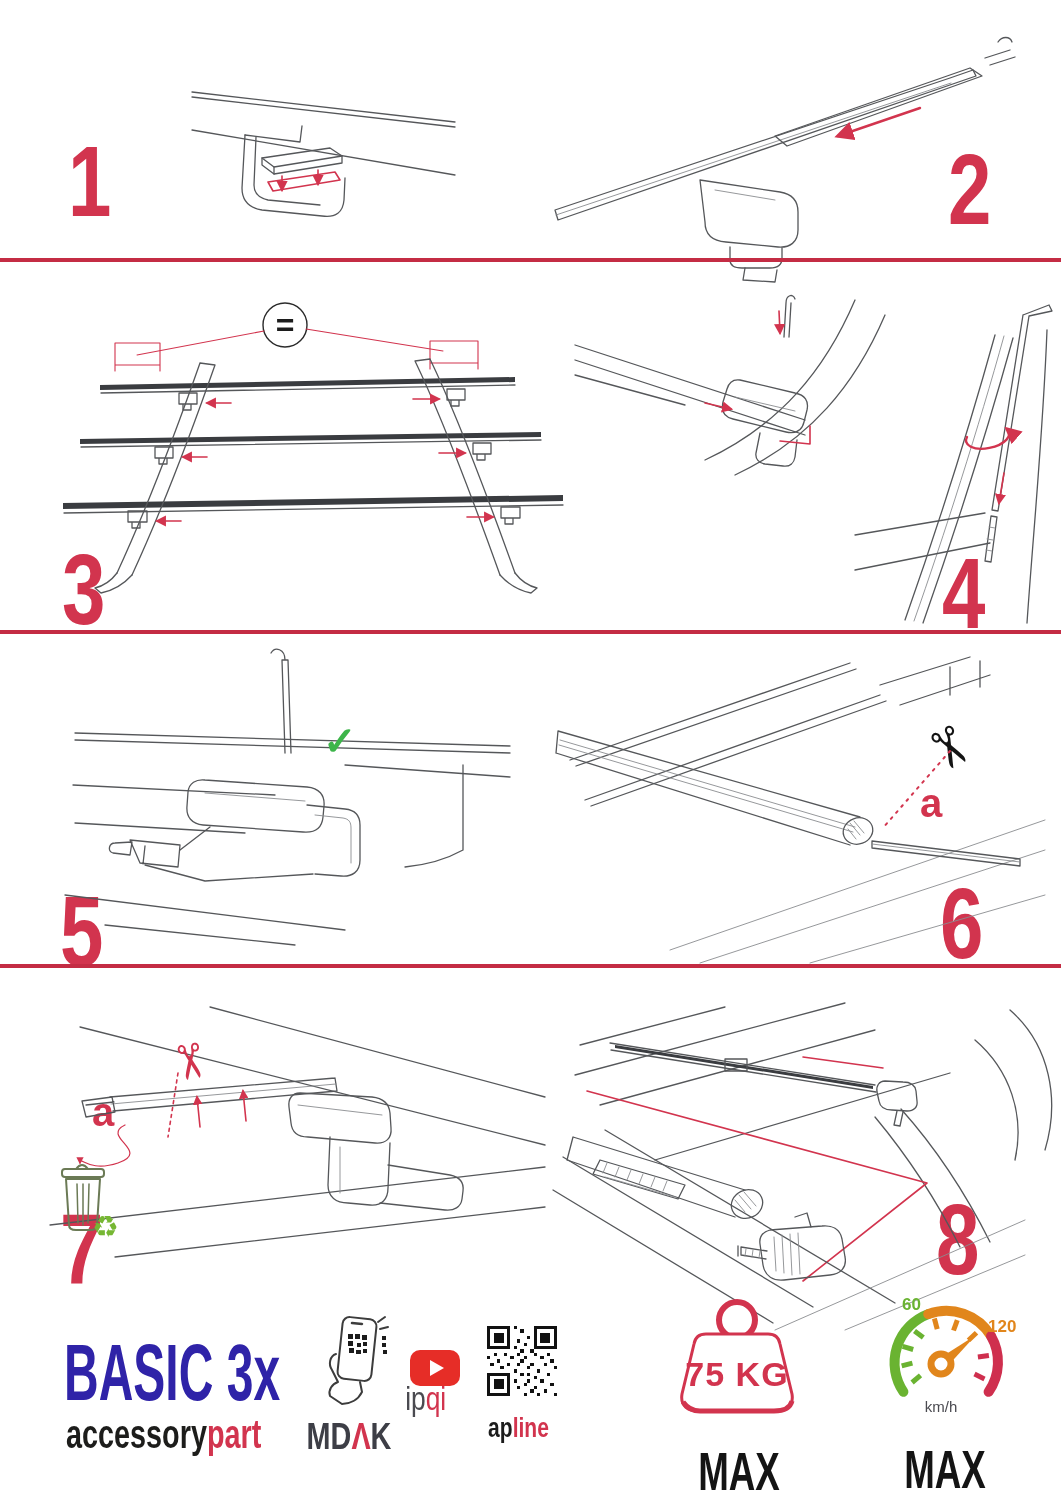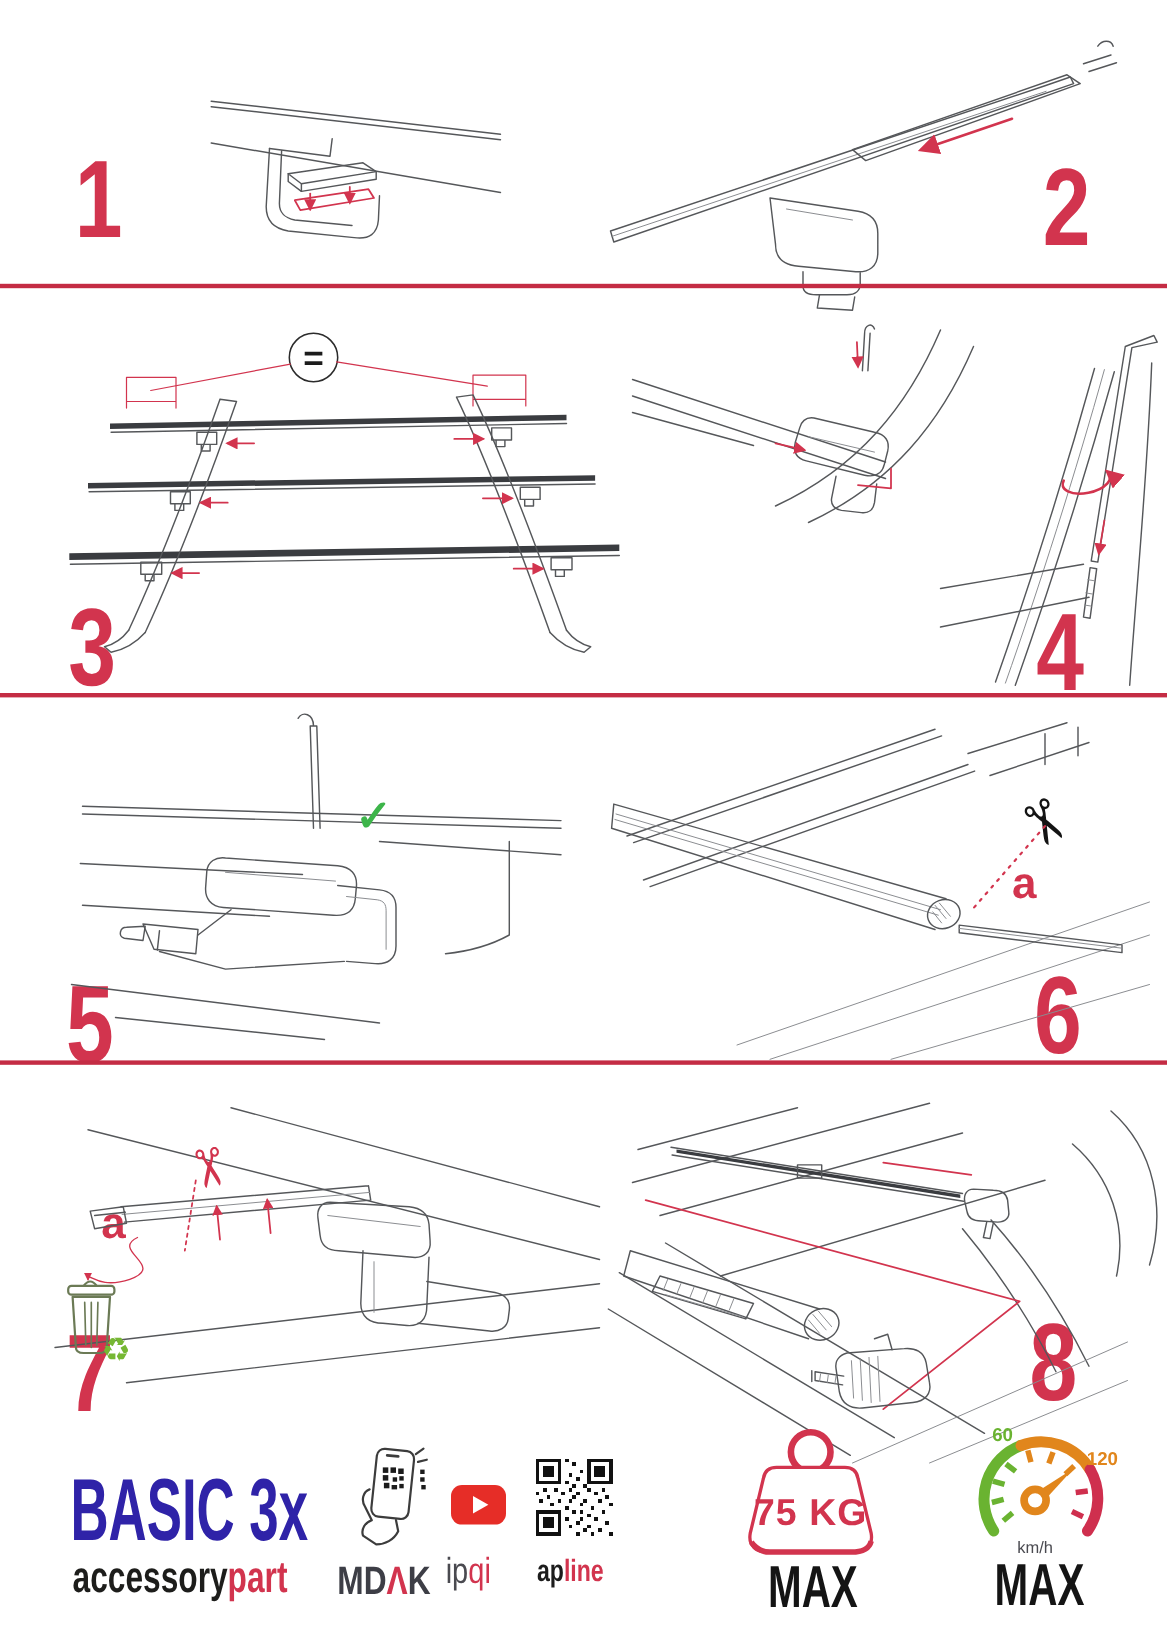--- a/index.html
+++ b/index.html
@@ -23,21 +23,21 @@
   .redthick{fill:none;stroke:var(--accent);stroke-width:2.4;stroke-linecap:round;}
   .darkfill{fill:var(--dark);stroke:none;}
   .title{position:absolute;color:var(--blue);font-size:80px;line-height:.92;font-weight:bold;
     transform:scaleX(.6);transform-origin:left top;white-space:nowrap;}
   .brand{position:absolute;font-size:40px;font-weight:bold;line-height:1;transform:scaleX(.72);
     transform-origin:left top;white-space:nowrap;color:#1d1d1b;}
   .brand .red-part{color:var(--accent);}
   .logo{position:absolute;text-align:left;font-weight:bold;color:#3d3e46;white-space:nowrap;}
   .logo .inner{display:inline-block;transform:scaleX(.8);transform-origin:center top;}
   .logo .red-part{color:var(--accent);}
-  .max{position:absolute;text-align:center;font-size:54px;font-weight:bold;color:#141414;line-height:1;}
+  .max{position:absolute;text-align:center;font-size:54px;font-weight:bold;color:#141414;line-height:1;margin-top:28px;}
   .max .inner{display:inline-block;transform:scaleX(.68);transform-origin:center top;}
 </style>
 </head>
 <body>
 
 <div class="page">
 
   <div class="step-num" style="left:68px;top:140px">1</div>
   <svg class="illus" style="left:150px;top:30px" width="310" height="215" viewBox="0 0 310 215">
     <defs>
@@ -325,21 +325,21 @@
         <rect x="70" y="31" width="4" height="4"></rect>
         <rect x="71" y="38" width="4" height="4"></rect>
     </g>
   </svg>
   <div class="logo" style="left:296px;top:1416px;width:120px;font-size:36px"><span class="inner"><span>MD</span><span class="red-part">Λ</span><span>K</span></span></div>
 
   <svg class="illus" style="left:410px;top:1350px" width="50" height="36" viewBox="0 0 50 36">
     <rect x="0" y="0" width="50" height="36" rx="10" fill="#e62d27"></rect>
     <polygon points="20,10 20,26 34,18" fill="#fff"></polygon>
   </svg>
-  <div class="logo" style="left:400px;top:1409px;width:70px;font-size:33px;font-weight:normal;color:#4a4a50"><span class="inner"><span>ip</span><span class="red-part">qi</span></span></div>
+  <div class="logo" style="left:400px;top:1380px;width:70px;font-size:33px;font-weight:normal;color:#4a4a50"><span class="inner"><span>ip</span><span class="red-part">qi</span></span></div>
 
   <svg class="illus" style="left:487px;top:1326px" width="70" height="70" viewBox="0 0 21 21" style2="" shape-rendering="crispEdges">
     <rect x="0" y="0" width="21" height="21" fill="#fff"></rect>
     <g fill="#111">
       <path fill-rule="evenodd" d="M0,0h7v7H0z M1,1h5v5H1z M2,2h3v3H2z"></path>
       <path fill-rule="evenodd" d="M14,0h7v7h-7z M15,1h5v5h-5z M16,2h3v3h-3z"></path>
       <path fill-rule="evenodd" d="M0,14h7v7H0z M1,15h5v5H1z M2,16h3v3h-3z"></path>
       <path d="M8,0h1v1H8z M10,1h1v1h-1z M12,3h1v1h-1z M9,4h1v1H9z M11,5h1v1h-1z M8,6h1v1H8z M10,7h1v1h-1z M13,7h1v1h-1z M2,8h1v1H2z M5,8h1v1H5z M9,8h1v1H9z M14,8h1v1h-1z M18,8h1v1h-1z M0,9h1v1H0z M7,9h1v1H7z M11,9h1v1h-1z M16,9h1v1h-1z M3,10h1v1H3z M10,10h1v1h-1z M19,10h1v1h-1z M1,11h1v1H1z M6,11h1v1H6z M9,11h1v1H9z M13,11h1v1h-1z M17,11h1v1h-1z M4,12h1v1H4z M12,12h1v1h-1z M20,12h1v1h-1z M8,13h1v1H8z M15,13h1v1h-1z M10,14h1v1h-1z M18,14h1v1h-1z M12,14h1v1h-1z M14,15h1v1h-1z M8,16h1v1H8z M12,16h1v1h-1z M16,16h1v1h-1z M11,17h1v1h-1z M19,17h1v1h-1z M9,18h1v1H9z M14,18h1v1h-1z M13,19h1v1h-1z M17,19h1v1h-1z M11,20h1v1h-1z M15,20h1v1h-1z M20,20h1v1h-1z"></path>
     </g>
   </svg>

